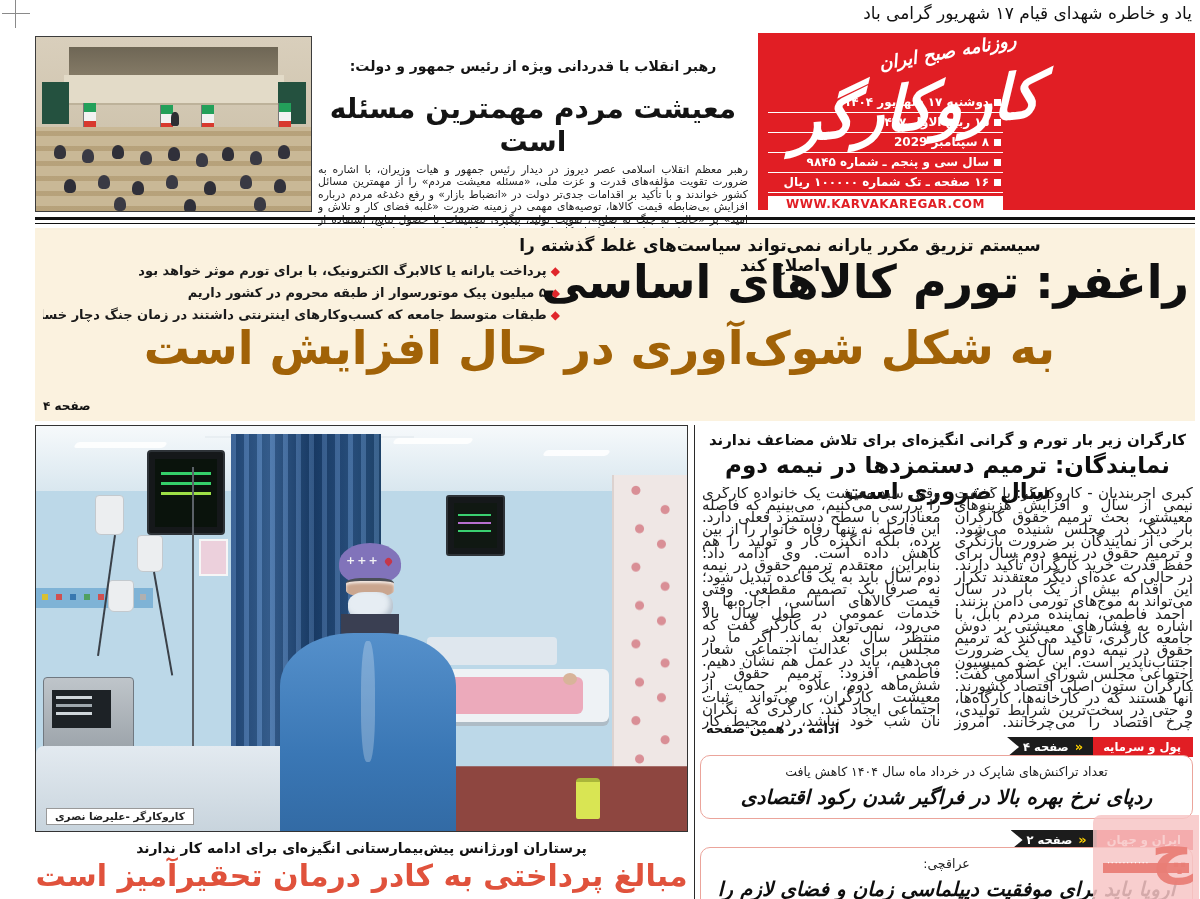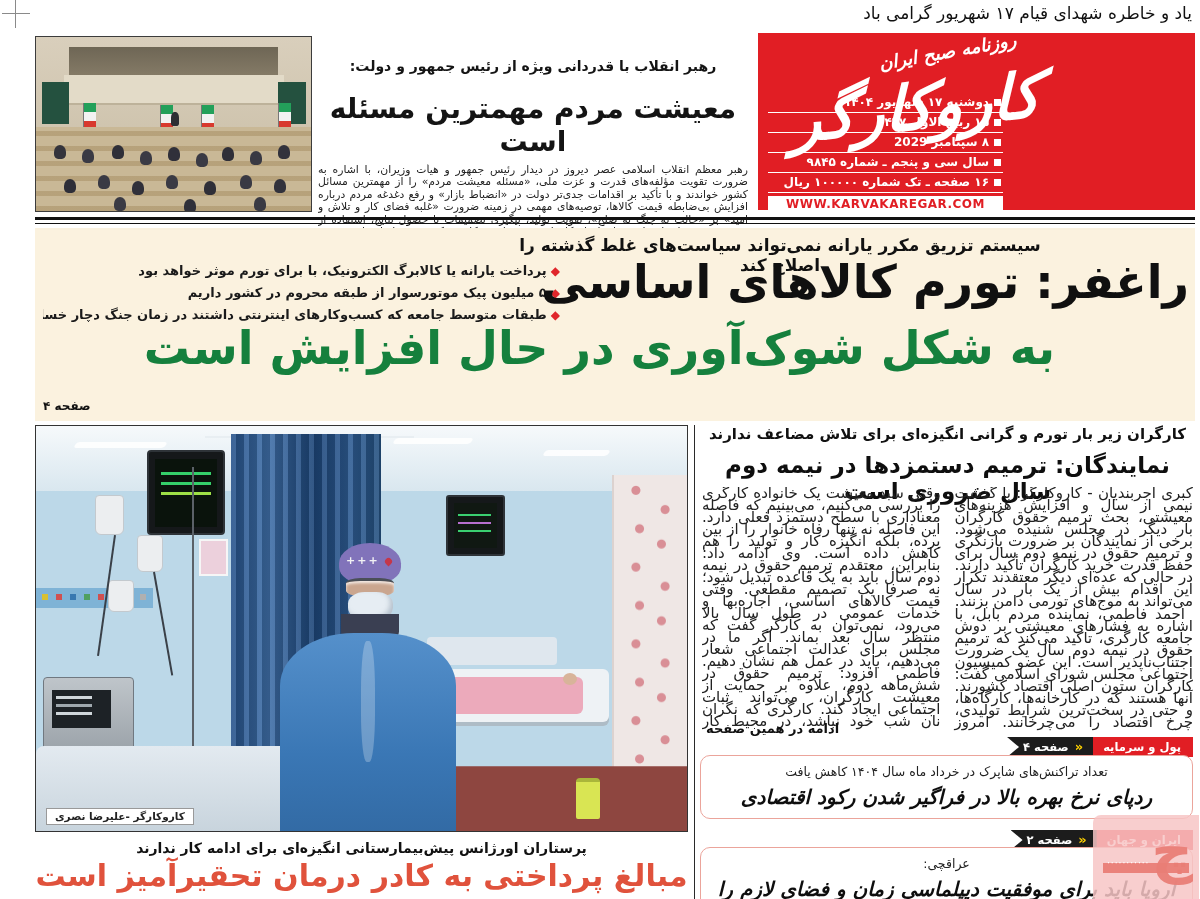--- a/index.html
+++ b/index.html
@@ -54,21 +54,21 @@
                 150px 36px 0 #2f2f38, 186px 30px 0 #393943, 220px 34px 0 #32323c, 60px 52px 0 #3a3a44,
                 130px 54px 0 #30303a, 200px 52px 0 #393943; }
 
   
   .double-rule { left:35px; top:217px; width:1160px; height:7px; border-top:3px solid #111; border-bottom:1px solid #111; }
 
   
   .hero { left:35px; top:228px; width:1160px; height:193px; background:#fbf2df; overflow:hidden; }
   .hero .kicker { position:absolute; top:7px; right:135px; width:560px; text-align:center; font-size:17px; font-weight:bold; color:#111; }
   .hero .h1a { position:absolute; top:27px; right:6px; left:6px; text-align:right; font-size:46px; font-weight:bold; color:#101010; letter-spacing:-1px; }
-  .hero .h1b { position:absolute; top:93px; right:140px; left:6px; text-align:right; font-size:46px; font-weight:bold; color:#15803d; letter-spacing:-1px; }
+  .hero .h1b { position:absolute; top:93px; right:140px; left:6px; text-align:right; font-size:46px; font-weight:bold; color:#a16207; letter-spacing:-1px; }
   .hero .bullets { position:absolute; top:32px; right:635px; left:8px; text-align:right; }
   .hero .bullet { font-size:13px; font-weight:bold; color:#1a1a1a; line-height:21px; white-space:nowrap; overflow:hidden; }
   .hero .diamond { color:#e0262b; font-size:12px; margin-left:4px; }
   .hero .pageref { position:absolute; bottom:8px; left:8px; font-size:12px; font-weight:bold; color:#111; }
 
   
   .hphoto { left:35px; top:425px; width:653px; height:407px; border:1px solid #333; background:#bcd8e8; overflow:hidden; }
   .hp-ceiling { position:absolute; left:0; top:0; width:100%; height:16%; background:linear-gradient(#f6f9fb,#d9e7ef); }
   .hp-light { position:absolute; background:rgba(255,255,255,.85); height:6px; border-radius:3px; transform:skewX(-30deg); }
   .hp-curtain { position:absolute; left:30%; top:2%; width:23%; height:96%;
@@ -119,21 +119,21 @@
 
   
   .nurses-kicker { left:35px; top:840px; width:653px; text-align:center; font-size:14px; font-weight:bold; color:#111; }
   .nurses-headline { left:35px; top:858px; width:653px; text-align:center; font-size:30px; font-weight:bold; color:#e0523c; letter-spacing:-0.5px; }
 
   
   .vdivider { left:694px; top:425px; width:1px; height:474px; background:#2a2a2a; }
 
   
   .rcol { right:5px; top:425px; width:495px; height:474px; }
-  .rcol .kicker { position:absolute; top:0; left:0; right:0; text-align:center; font-size:15px; font-weight:bold; color:#111; letter-spacing:1px; }
+  .rcol .kicker { position:absolute; top:6px; left:0; right:0; text-align:center; font-size:15px; font-weight:bold; color:#111; letter-spacing:1px; }
   .rcol .headline { position:absolute; top:27px; left:0; right:0; text-align:center; font-size:23px; font-weight:bold; color:#0e0e0e; }
   .rcol .body { position:absolute; top:62px; left:2px; right:2px; height:250px; column-count:2; column-gap:14px; font-size:15px; line-height:12.0px; text-align:justify; color:#222; overflow:hidden; }
   .rcol .body p + p { text-indent:8px; margin-top:1px; }
   .rcol .continued { position:absolute; top:296px; left:6px; font-size:13px; font-weight:bold; color:#111; }
 
   .badge { position:absolute; right:2px; height:20px; display:flex; direction:rtl; align-items:stretch; font-size:11.5px; font-weight:bold; }
   .badge .sect { background:#e11e24; color:#fff; padding:2px 12px 3px; display:flex; align-items:center; }
   .badge .ribbon { background:#1c1c1c; color:#fff; padding:2px 10px 3px 16px; display:flex; align-items:center; gap:6px;
      clip-path:polygon(0 0, 100% 0, 100% 100%, 0 100%, 12px 50%); margin-right:-2px; }
   .badge .chev { color:#ffd200; font-size:13px; font-weight:bold; }

